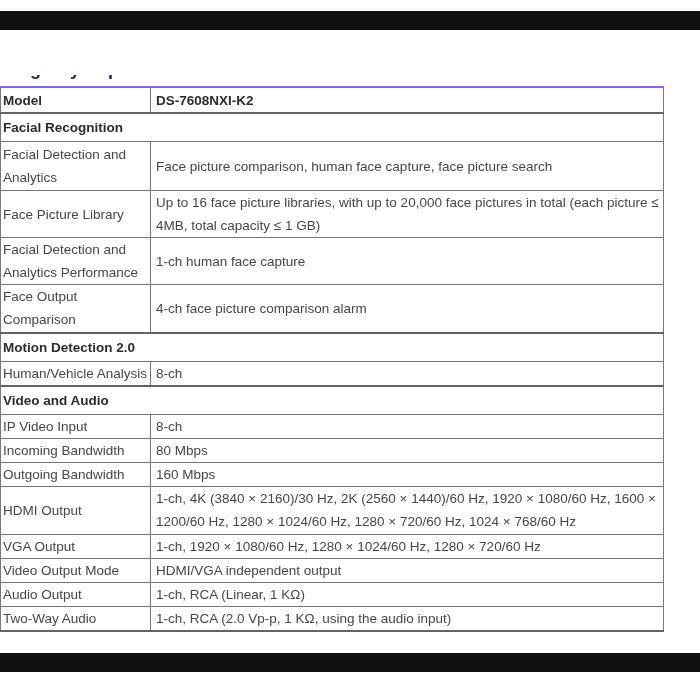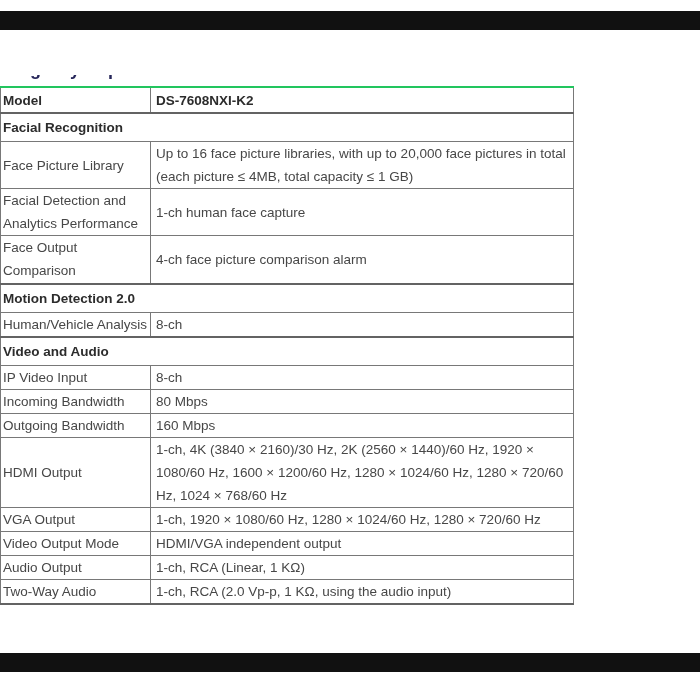--- a/index.html
+++ b/index.html
@@ -18,23 +18,23 @@
   .fragment{
     position:absolute;top:75px;height:6px;width:16px;overflow:hidden;
   }
   .fragment .glyph{
     display:block;margin-top:-17px;
     font-weight:bold;font-size:18px;line-height:23px;
     color:var(--fragment-color,#26265a);
   }
 
   table.spec-table{
-    position:absolute;left:0;top:86px;width:574px;
+    position:absolute;left:0;top:86px;width:664px;
     border-collapse:collapse;table-layout:fixed;
-    border-top:2px solid #22c55e;
+    border-top:2px solid #8b5cf6;
     border-bottom:2px solid #636363;
   }
   col.c1{width:150px;}
   td{
     border:1px solid #787878;
     font-size:13.5px;line-height:23px;
     color:#474747;
     vertical-align:middle;
     padding:0;
     overflow:hidden;
@@ -70,20 +70,24 @@
         <col class="c1">
         <col class="c2">
       </colgroup>
     <tbody id="spec-body">
         <tr class="bold" style="height: 26px;">
           <td class="label">Model</td>
           <td class="value">DS-7608NXI-K2</td>
         </tr>
         <tr style="height: 25px;">
           <td colspan="2" class="section">Facial Recognition</td>
+        </tr>
+        <tr style="height: 49px;">
+          <td class="label">Facial Detection and Analytics</td>
+          <td class="value">Face picture comparison, human face capture, face picture search</td>
         </tr>
         <tr style="height: 46px;">
           <td class="label">Face Picture Library</td>
           <td class="value">Up to 16 face picture libraries, with up to 20,000 face pictures in total (each picture ≤ 4MB, total capacity ≤ 1 GB)</td>
         </tr>
         <tr style="height: 47px;">
           <td class="label">Facial Detection and Analytics Performance</td>
           <td class="value">1-ch human face capture</td>
         </tr>
         <tr style="height: 48px;">

